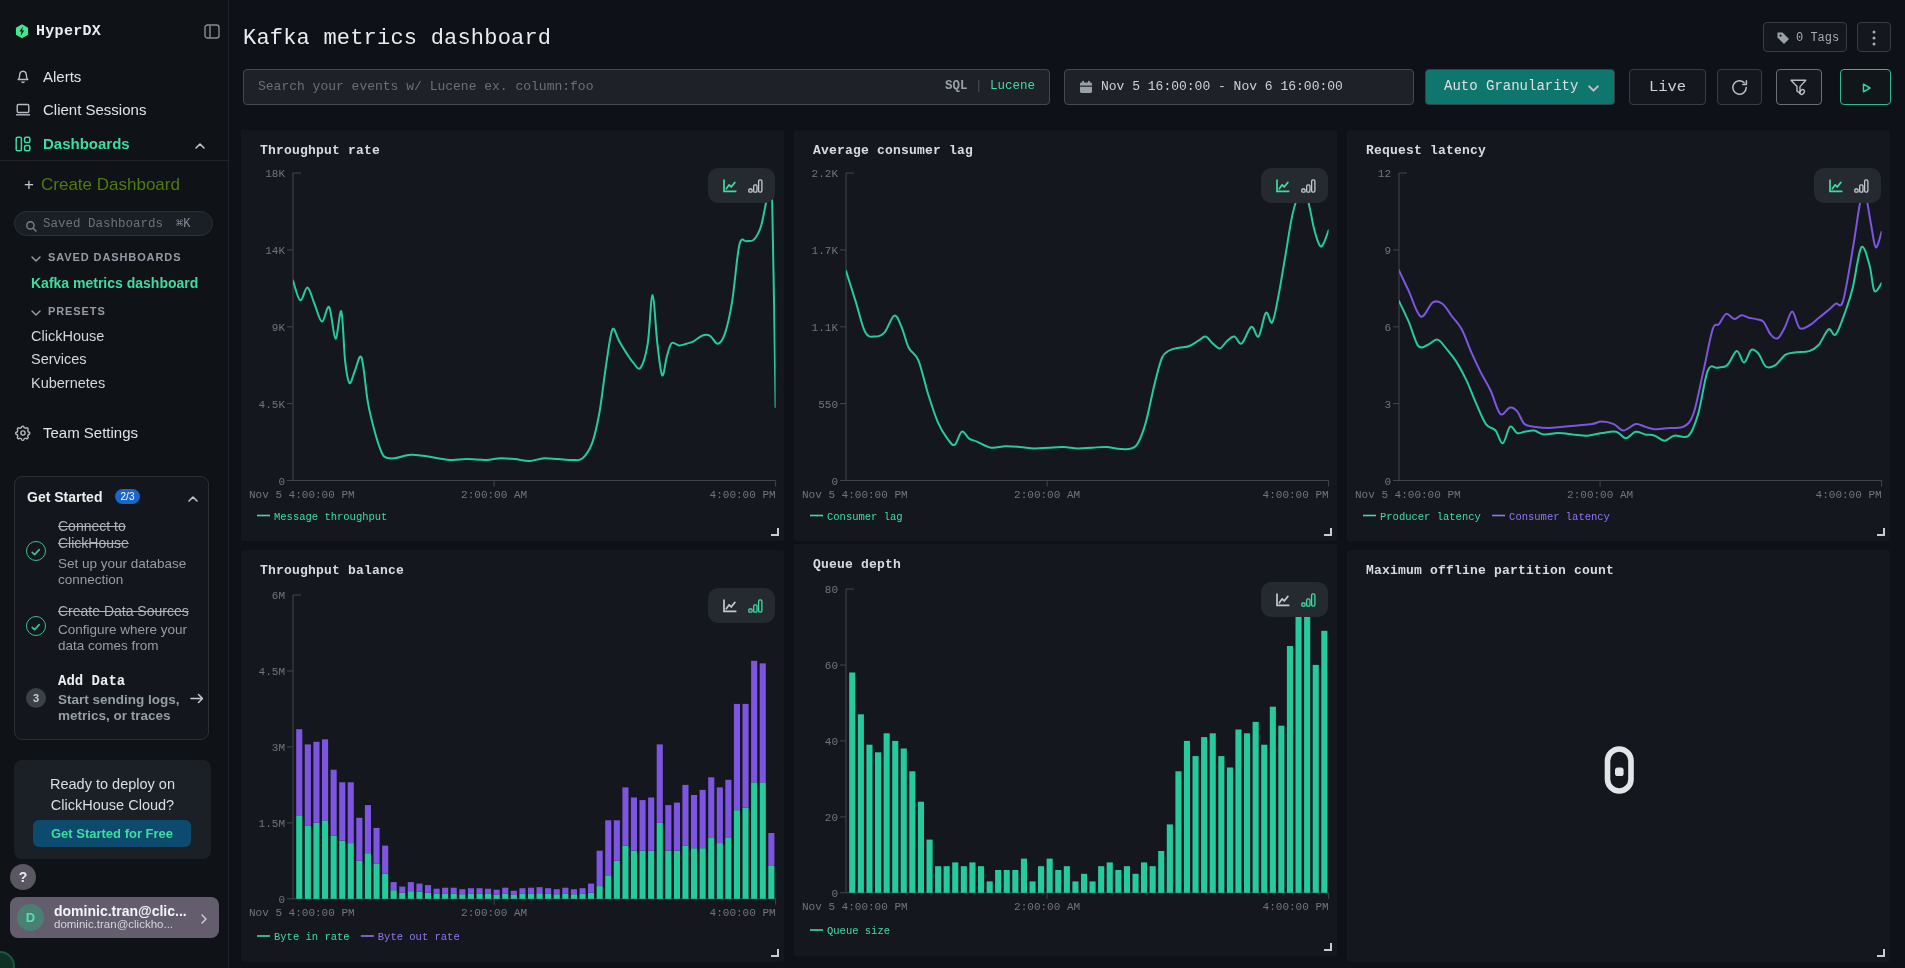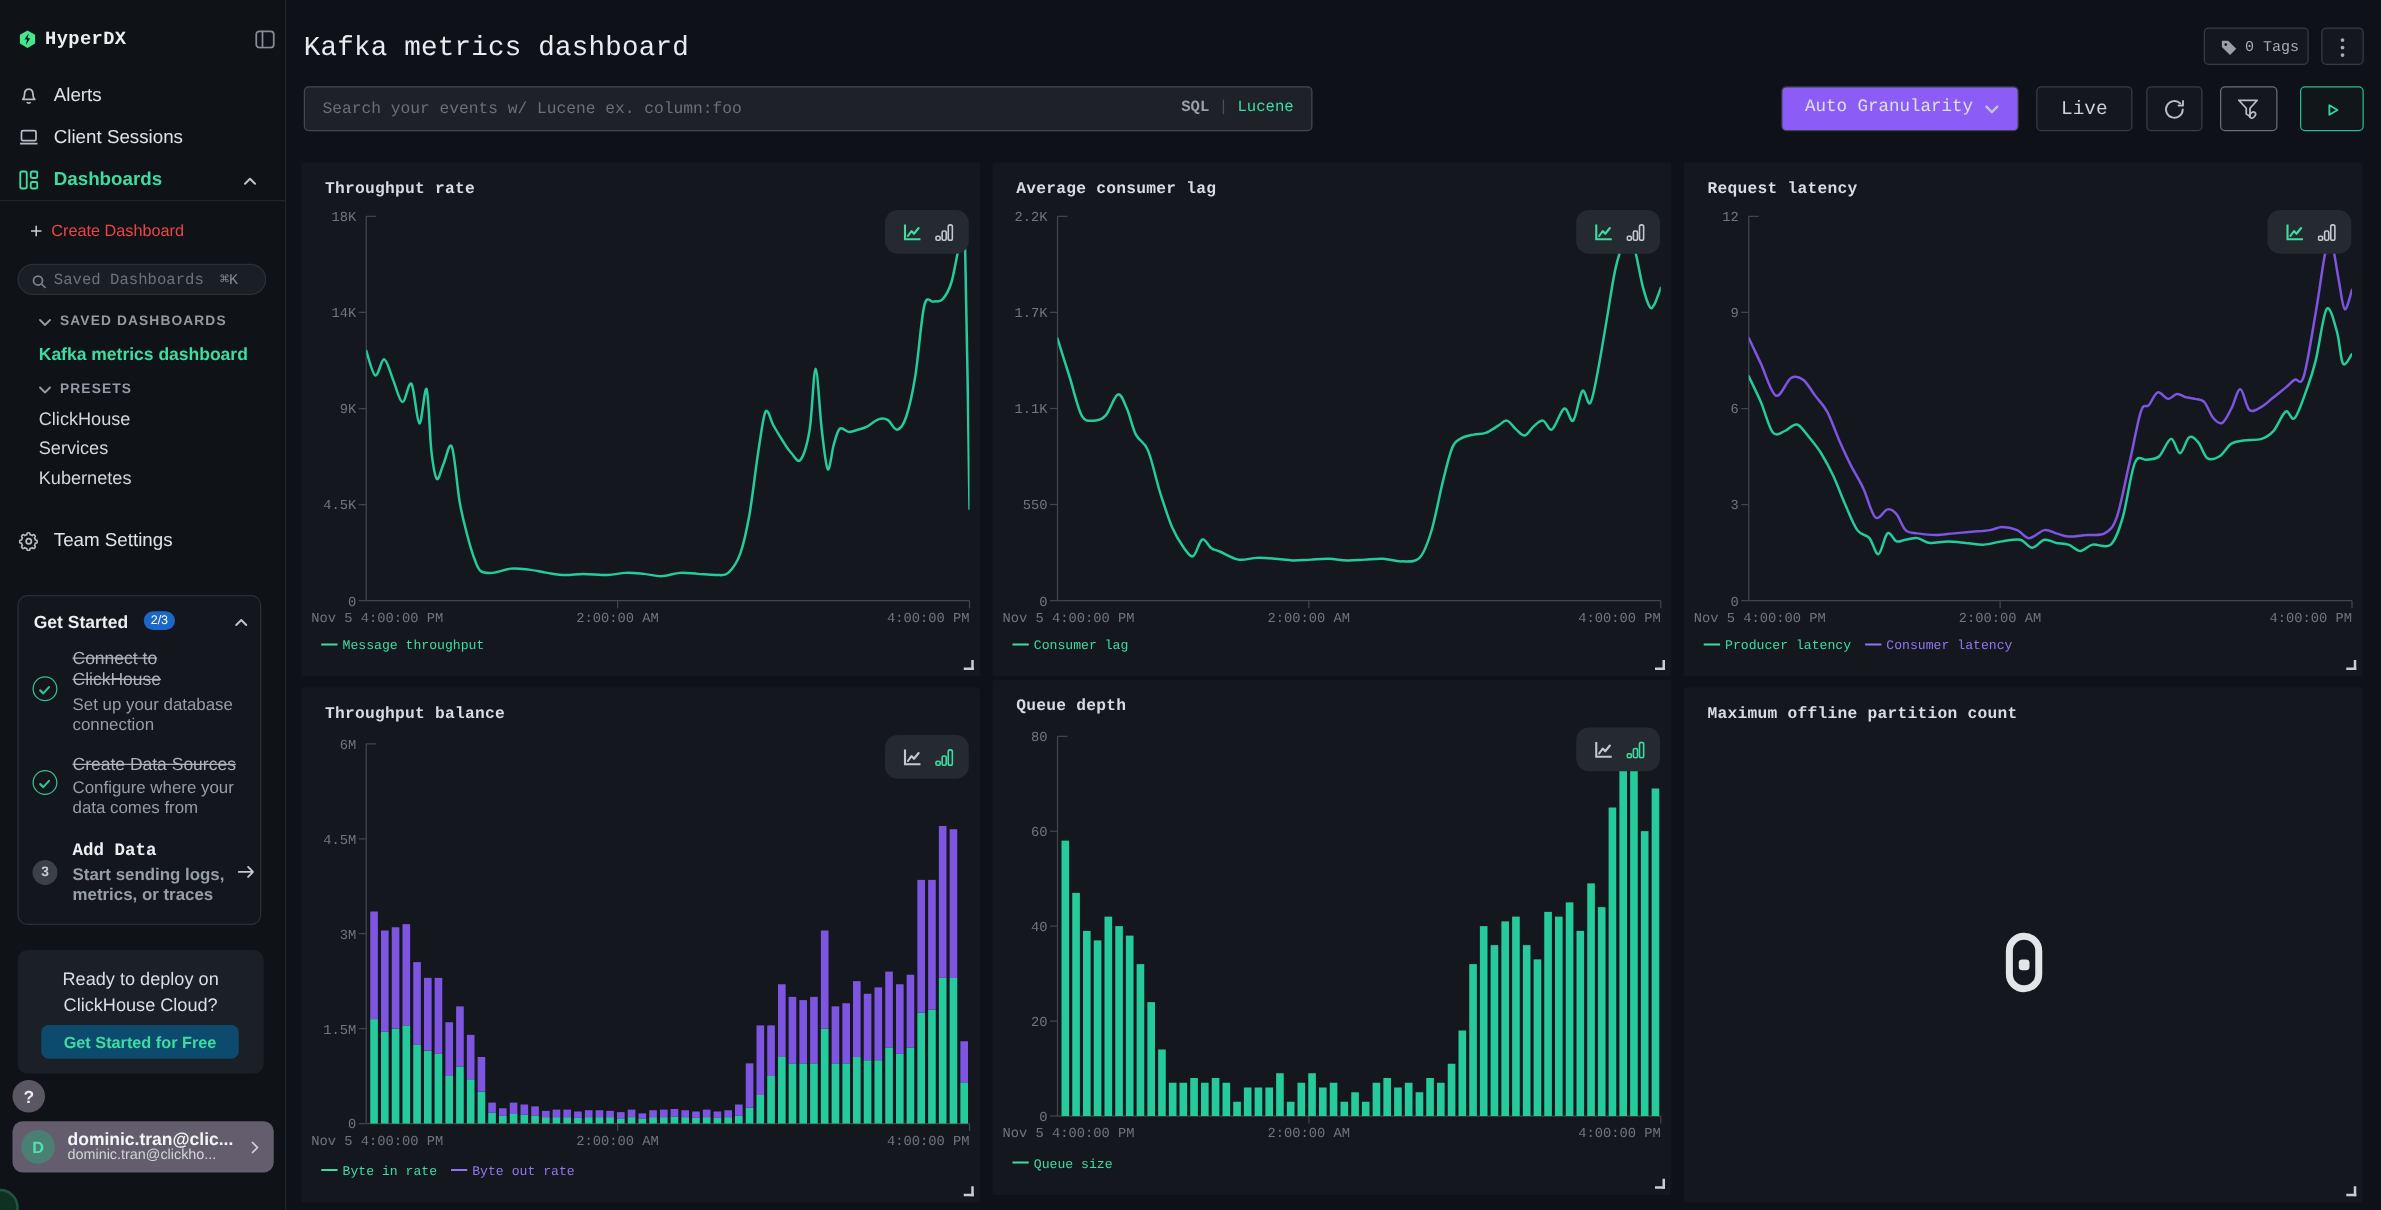--- a/index.html
+++ b/index.html
@@ -409,21 +409,21 @@
           <rect x="1.2" y="1.2" width="5.2" height="13.6" rx="1.4" fill="none" stroke="#3fdca0" stroke-width="1.5"></rect>
           <rect x="9.6" y="1.2" width="5.2" height="5.2" rx="1.2" fill="none" stroke="#3fdca0" stroke-width="1.5"></rect>
           <rect x="9.6" y="9.6" width="5.2" height="5.2" rx="1.2" fill="none" stroke="#3fdca0" stroke-width="1.5"></rect>
         </svg></div>
       <div style="position:absolute;left:43px;top:134px;width:170px;height:20px;font-family:'Liberation Sans',sans-serif;font-size:15px;color:#3fdca0;font-weight:700;line-height:20px;">Dashboards</div>
       <div style="position:absolute;left:194px;top:138px;width:12px;height:12px;"><svg width="12" height="12" viewBox="0 0 12 12">
           <path d="m2 8 4-4 4 4" fill="none" stroke="#c0c4ca" stroke-width="1.6" stroke-linecap="round" stroke-linejoin="round"></path>
         </svg></div>
       <div style="position:absolute;left:0px;top:160px;width:228px;height:1px;background:#20242a;"></div>
       <div style="position:absolute;left:24px;top:177px;width:14px;height:16px;font-family:'Liberation Sans',sans-serif;font-size:17px;color:#c6cad0;line-height:16px;">+</div>
-      <div style="position:absolute;left:41px;top:175px;width:170px;height:20px;font-family:'Liberation Sans',sans-serif;font-size:13px;color:#ef4444;line-height:20px;">Create Dashboard</div>
+      <div style="position:absolute;left:41px;top:175px;width:170px;height:20px;font-family:'Liberation Sans',sans-serif;font-size:17px;color:#4d7c0f;line-height:20px;">Create Dashboard</div>
       <div style="position:absolute;left:14px;top:211px;width:199px;height:25px;background:#1a1e25;border:1px solid #2b2f36;border-radius:13px;box-sizing:border-box;"></div>
       <div style="position:absolute;left:25px;top:218px;width:12px;height:12px;"><svg width="12" height="12" viewBox="0 0 12 12" style="">
           <circle cx="5.4" cy="5.4" r="3.6" fill="none" stroke="#7c828a" stroke-width="1.4"></circle>
           <line x1="8.2" y1="8.2" x2="11.4" y2="11.4" stroke="#7c828a" stroke-width="1.4"></line>
         </svg></div>
       <div style="position:absolute;left:43px;top:216px;width:140px;height:16px;font-family:'Liberation Mono',monospace;font-size:12.5px;color:#6d7279;line-height:16px;white-space:nowrap;">Saved Dashboards</div>
       <div style="position:absolute;left:176px;top:216px;width:30px;height:16px;font-family:'Liberation Mono',monospace;font-size:12px;color:#868c94;line-height:16px;">⌘K</div>
       <div style="position:absolute;left:30px;top:251px;width:12px;height:12px;"><svg width="12" height="12" viewBox="0 0 12 12">
           <path d="m2 4 4 4 4-4" fill="none" stroke="#959ba4" stroke-width="1.5" stroke-linecap="round" stroke-linejoin="round"></path>
         </svg></div>
@@ -495,21 +495,30 @@
       <svg width="4" height="16" viewBox="0 0 4 16" style="position:absolute;left:14px;top:7px">
         <circle cx="2" cy="2" r="1.5" fill="#a6abb3"></circle>
         <circle cx="2" cy="8" r="1.5" fill="#a6abb3"></circle>
         <circle cx="2" cy="14" r="1.5" fill="#a6abb3"></circle>
       </svg>
     </div>
     <div style="position:absolute;left:243px;top:69px;width:807px;height:36px;background:#1e2127;border:1px solid #45494f;border-radius:4px;box-sizing:border-box;">
       <div style="position:absolute;left:14px;top:9px;font-family:'Liberation Mono',monospace;font-size:13px;color:#6a7078;">Search your events w/ Lucene ex. column:foo</div>
       <div style="position:absolute;right:14px;top:9px;font-family:'Liberation Mono',monospace;font-size:12.5px;color:#9aa0a8;"><span style="font-weight:700">SQL</span> <span style="color:#4a4f56">|</span> <span style="color:#3fdca0">Lucene</span></div>
     </div>
-    <div style="position:absolute;left:1425px;top:69px;width:190px;height:36px;background:#8b5cf6;border:1px solid #3b3f46;border-radius:4px;box-sizing:border-box;">
+    <div style="position:absolute;left:1064px;top:69px;width:350px;height:36px;background:#1e2127;border:1px solid #45494f;border-radius:4px;box-sizing:border-box;">
+      <svg width="14" height="14" viewBox="0 0 14 14" style="position:absolute;left:14px;top:10px">
+        <rect x="1" y="2.4" width="12" height="10.6" rx="1.4" fill="#9aa0a8"></rect>
+        <rect x="3.2" y="0.8" width="1.8" height="3" rx="0.6" fill="#9aa0a8"></rect>
+        <rect x="9" y="0.8" width="1.8" height="3" rx="0.6" fill="#9aa0a8"></rect>
+        <rect x="1" y="5.6" width="12" height="1.1" fill="#15181d"></rect>
+      </svg>
+      <div style="position:absolute;left:36px;top:9px;font-family:'Liberation Mono',monospace;font-size:13px;color:#ced2d8;">Nov 5 16:00:00 - Nov 6 16:00:00</div>
+    </div>
+    <div style="position:absolute;left:1425px;top:69px;width:190px;height:36px;background:#0f766e;border:1px solid #3b3f46;border-radius:4px;box-sizing:border-box;">
       <div style="position:absolute;left:18px;top:8px;font-family:'Liberation Mono',monospace;font-size:14px;color:#dde0e4;">Auto Granularity</div>
       <div style="position:absolute;right:14px;top:11px;"><svg width="13" height="13" viewBox="0 0 12 12">
           <path d="m2 4 4 4 4-4" fill="none" stroke="#c0c4ca" stroke-width="1.8" stroke-linecap="round" stroke-linejoin="round"></path>
         </svg></div>
     </div>
     <div style="position:absolute;left:1629px;top:69px;width:77px;height:36px;background:#14171d;border:1px solid #383c43;border-radius:4px;box-sizing:border-box;text-align:center;font-family:'Liberation Mono',monospace;font-size:15.5px;color:#ced2d8;line-height:34px;">Live</div>
     <div style="position:absolute;left:1717px;top:69px;width:45px;height:36px;background:#14171d;border:1px solid #383c43;border-radius:4px;box-sizing:border-box;">
       <svg width="17" height="17" viewBox="0 0 17 17" style="position:absolute;left:13px;top:9px">
         <path d="M15.2 8.5a6.7 6.7 0 1 1-1.97-4.75" fill="none" stroke="#b9bdc4" stroke-width="1.5" stroke-linecap="round"></path>
         <path d="M15.4 1.8v3.6h-3.6" fill="none" stroke="#b9bdc4" stroke-width="1.5" stroke-linecap="round" stroke-linejoin="round"></path>

